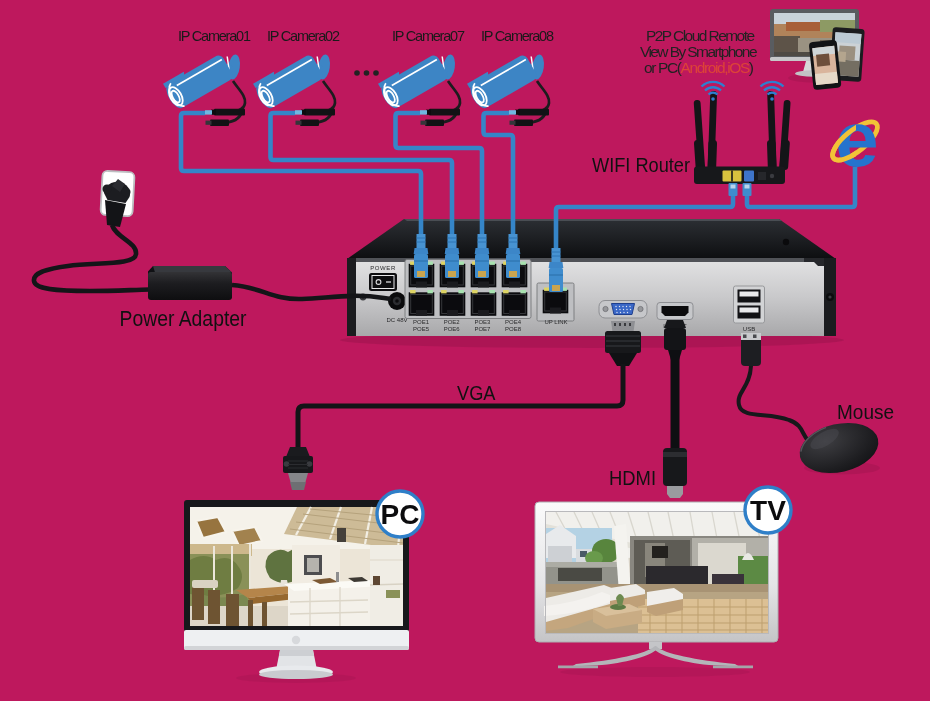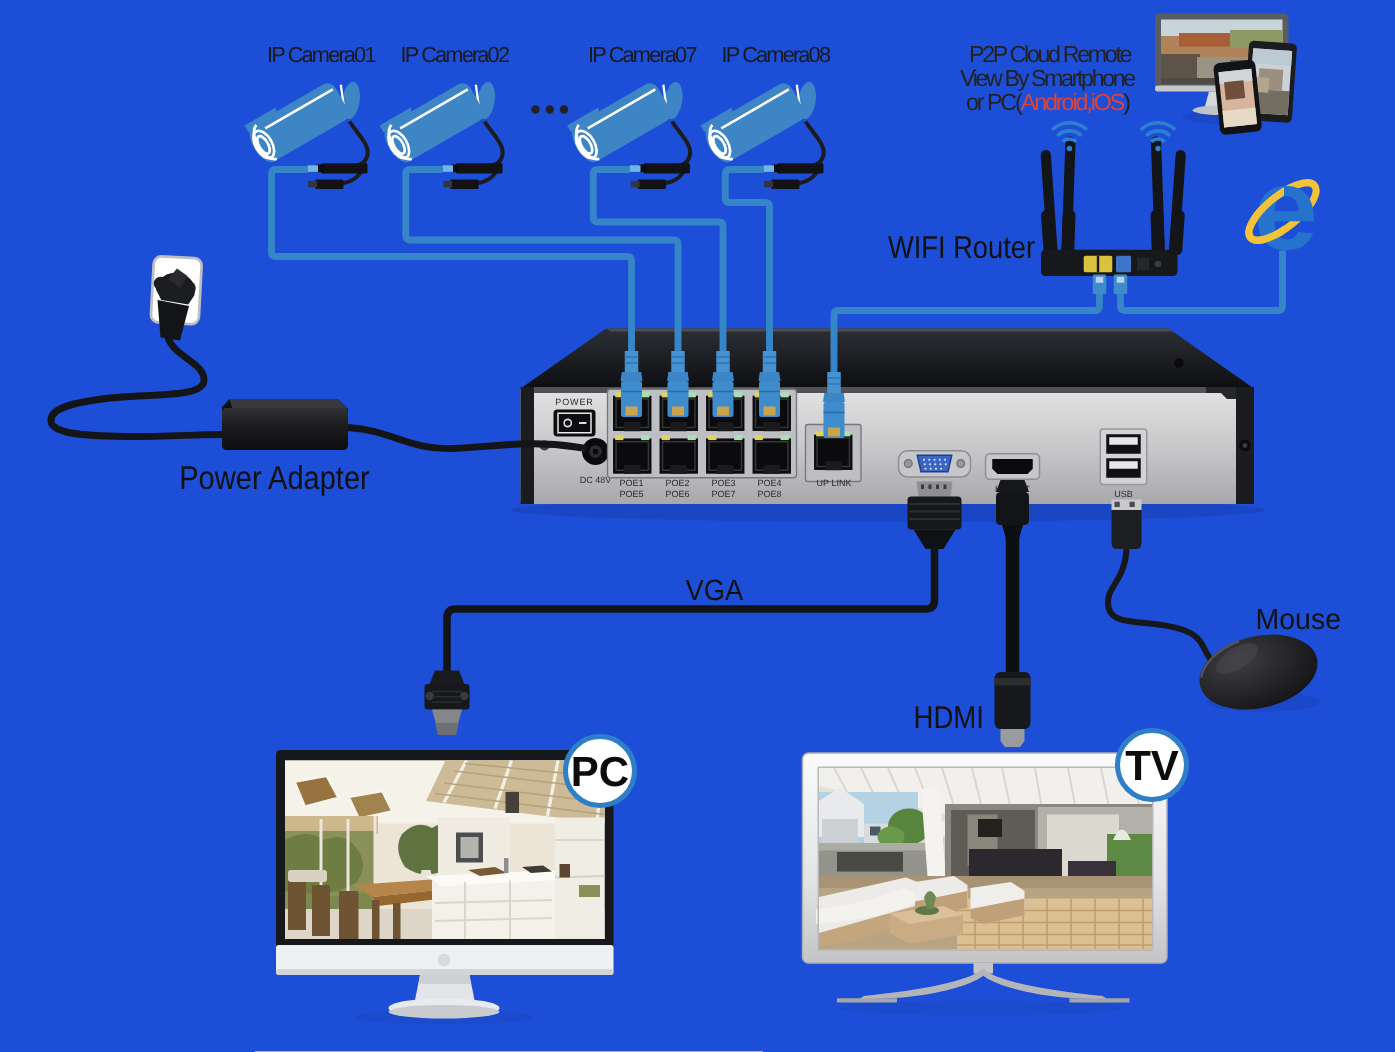--- a/index.html
+++ b/index.html
@@ -1,16 +1,16 @@
 <!DOCTYPE html>
 <html><head>
 <meta charset="utf-8">
 <style>
   html,body{margin:0;padding:0;background:#ffffff;}
-  #wrap{position:relative;width:930px;height:701px;overflow:hidden;background:#1d4ed8;
+  #wrap{position:relative;width:930px;height:701px;overflow:hidden;background:#be185d;
         font-family:"Liberation Sans", sans-serif;text-decoration:underline;}
   svg{position:absolute;left:0;top:0;}
   text{font-family:"Liberation Sans", sans-serif;}
 </style>
 </head>
 <body>
 <div id="wrap">
 <svg width="930" height="701" viewBox="0 0 930 701">
 <defs>
   <linearGradient id="nvrTop" x1="0" y1="0" x2="0" y2="1">

